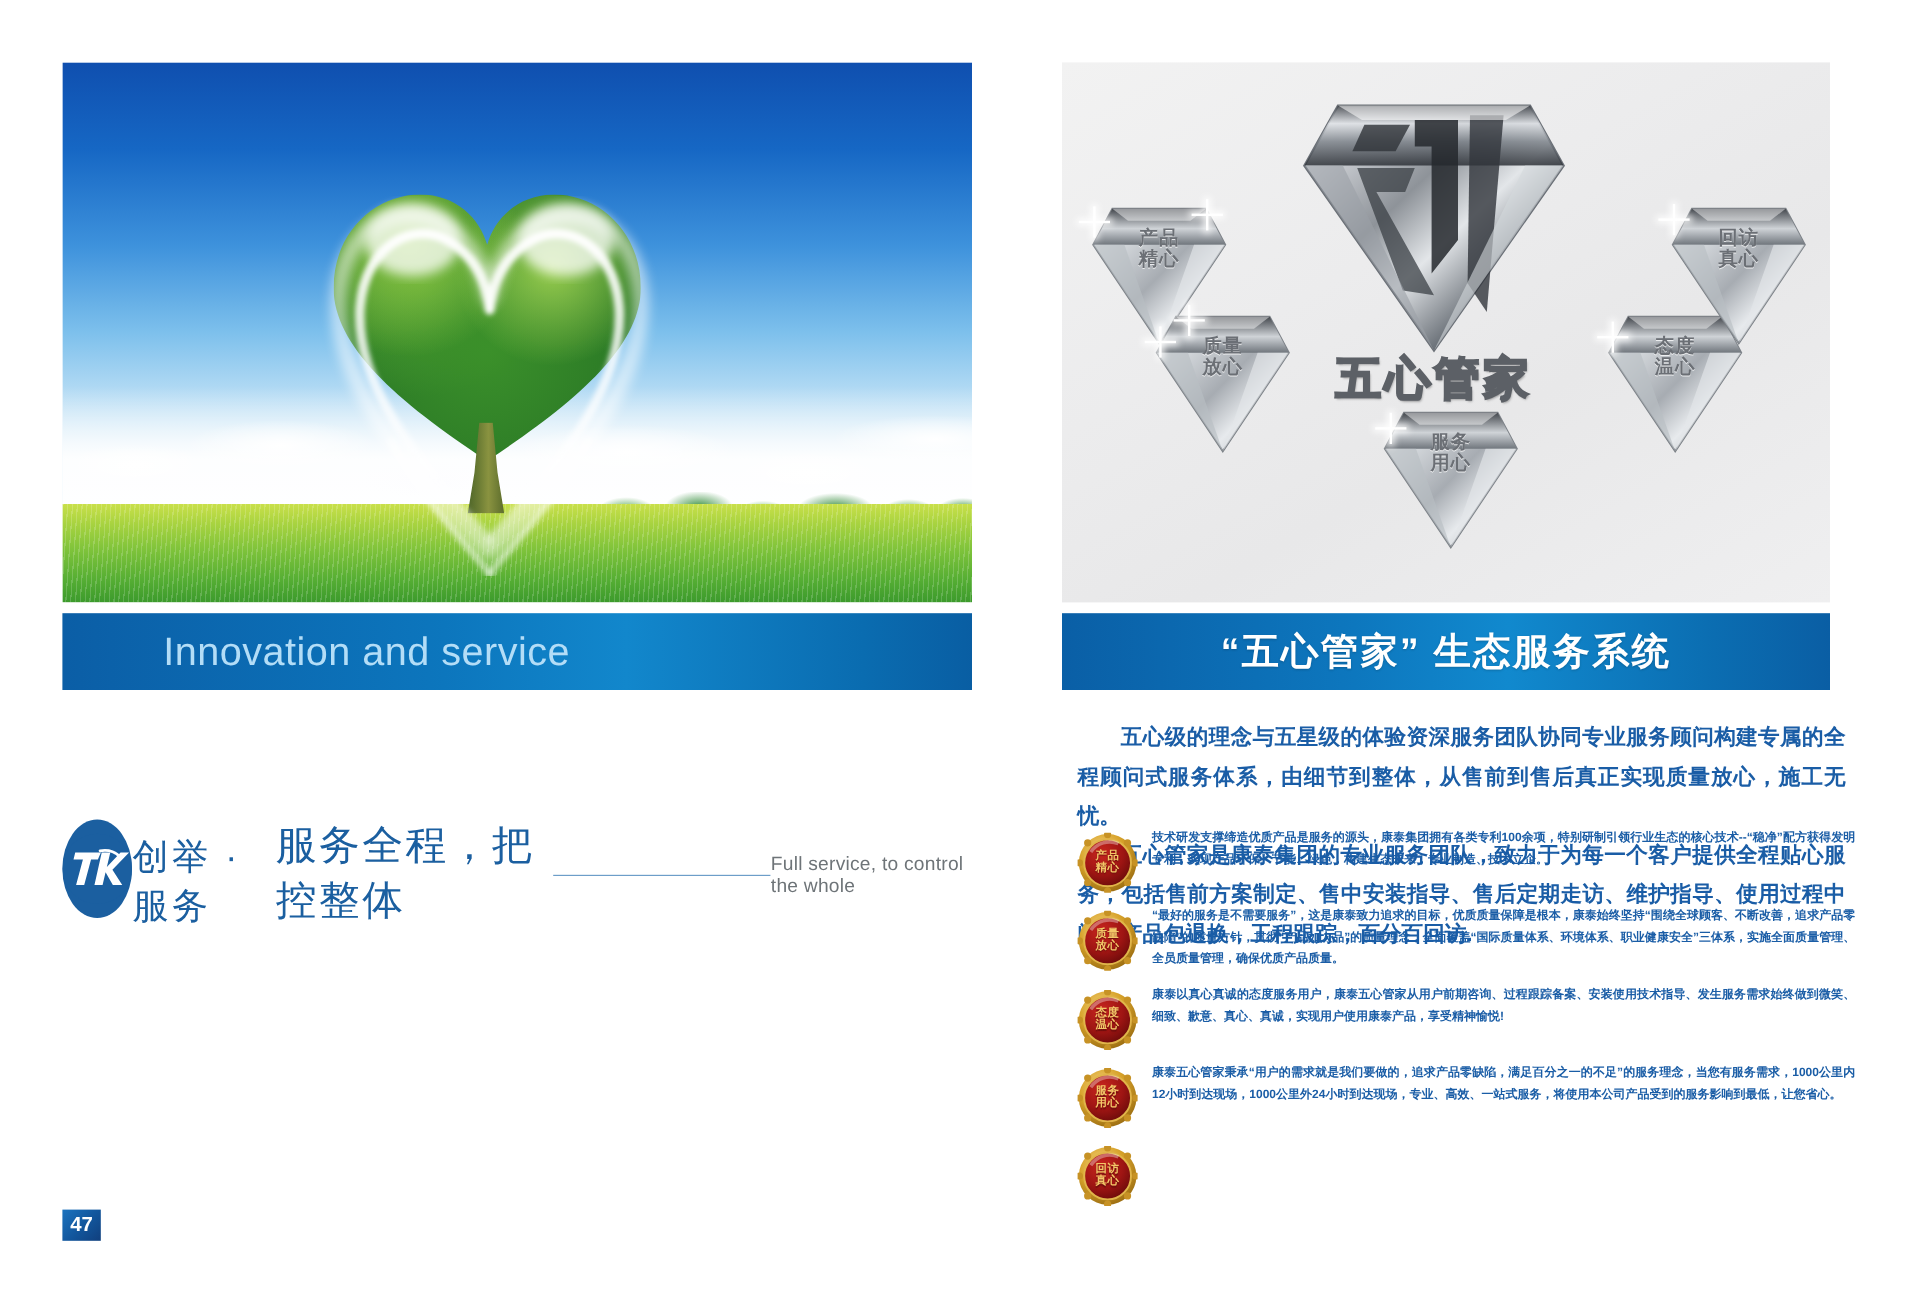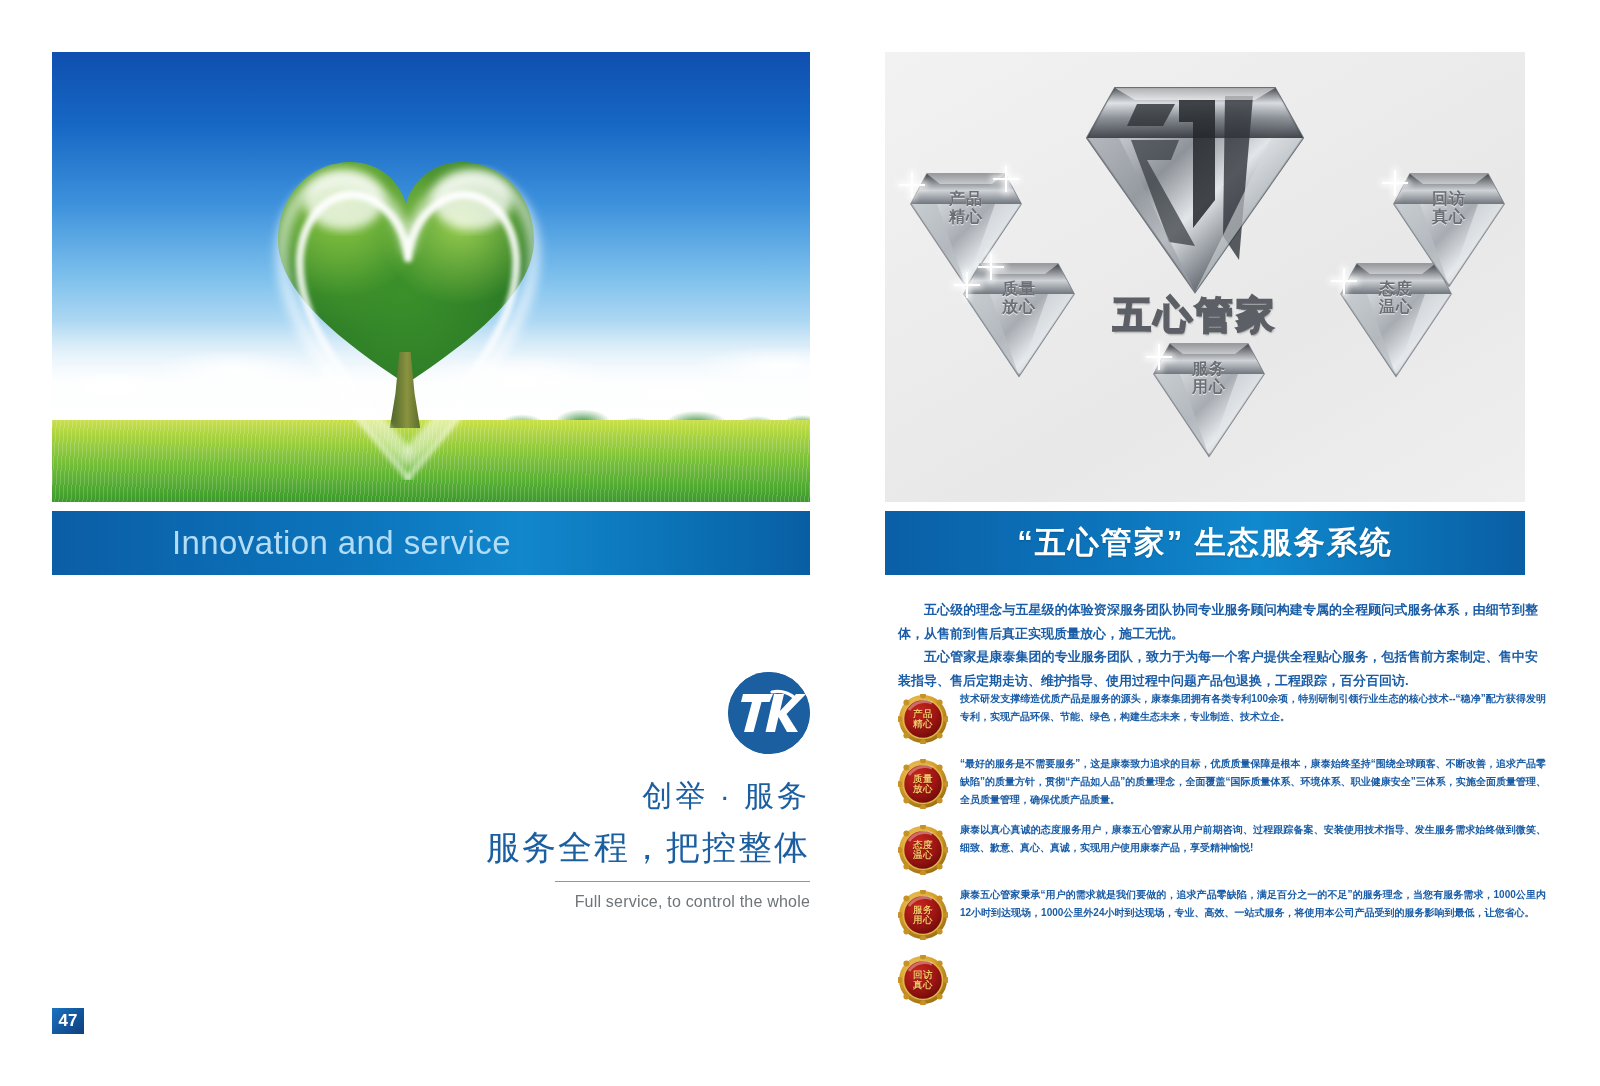--- a/index.html
+++ b/index.html
@@ -71,27 +71,27 @@
     pointer-events:none;
   }
   .heart-glow svg{width:100%;height:100%;display:block;}
 
   .banner-left{
     position:absolute;left:52px;top:511px;width:758px;height:64px;
     background:linear-gradient(90deg,#0b5ea6 0%,#0c76bd 42%,#1287cc 62%,#0a6cb0 88%,#095ea3 100%);
     display:flex;align-items:center;
   }
   .banner-left-text{
-    margin-left:120px;color:#b3ddf7;font-size:33px;letter-spacing:.4px;
+    margin-left:84px;color:#b3ddf7;font-size:33px;letter-spacing:.4px;
     font-weight:400;font-family:"Liberation Sans","DejaVu Sans",sans-serif;
   }
 
   .brand-block{
     position:absolute;left:52px;top:672px;width:758px;
-    display:flex;flex-direction:column;align-items:flex-end;
+    display:flex;flex-direction:row;align-items:center;
   }
   .tk-logo{
     width:82px;height:82px;border-radius:50%;
     background:#1b5fa0;position:relative;overflow:hidden;
     display:flex;align-items:center;justify-content:center;
   }
   .tk-logo svg{width:82px;height:82px;display:block;}
   .brand-line1{
     margin-top:22px;color:#1b5fa0;font-size:30px;letter-spacing:3px;font-weight:400;
   }
@@ -148,21 +148,21 @@
     background:linear-gradient(90deg,#0a5fa6 0%,#0d77be 38%,#1189ce 58%,#0b6eb2 84%,#0a5ea4 100%);
     display:flex;align-items:center;justify-content:center;
   }
   .banner-right-text{
     color:#ffffff;font-size:31px;font-weight:700;letter-spacing:2px;
     text-shadow:0 1px 2px rgba(0,0,0,.2);
   }
 
   .intro{
     position:absolute;left:88px;top:598px;width:640px;
-    color:#1a5da6;font-size:13px;line-height:1.82;font-weight:700;
+    color:#1a5da6;font-size:18px;line-height:1.82;font-weight:700;
     text-align:justify;
   }
   .intro p{margin:0;text-indent:2em;}
 
   .bullets{
     position:absolute;left:88px;top:690px;width:648px;
   }
   .bullet{
     display:flex;align-items:flex-start;margin-bottom:11px;
   }

